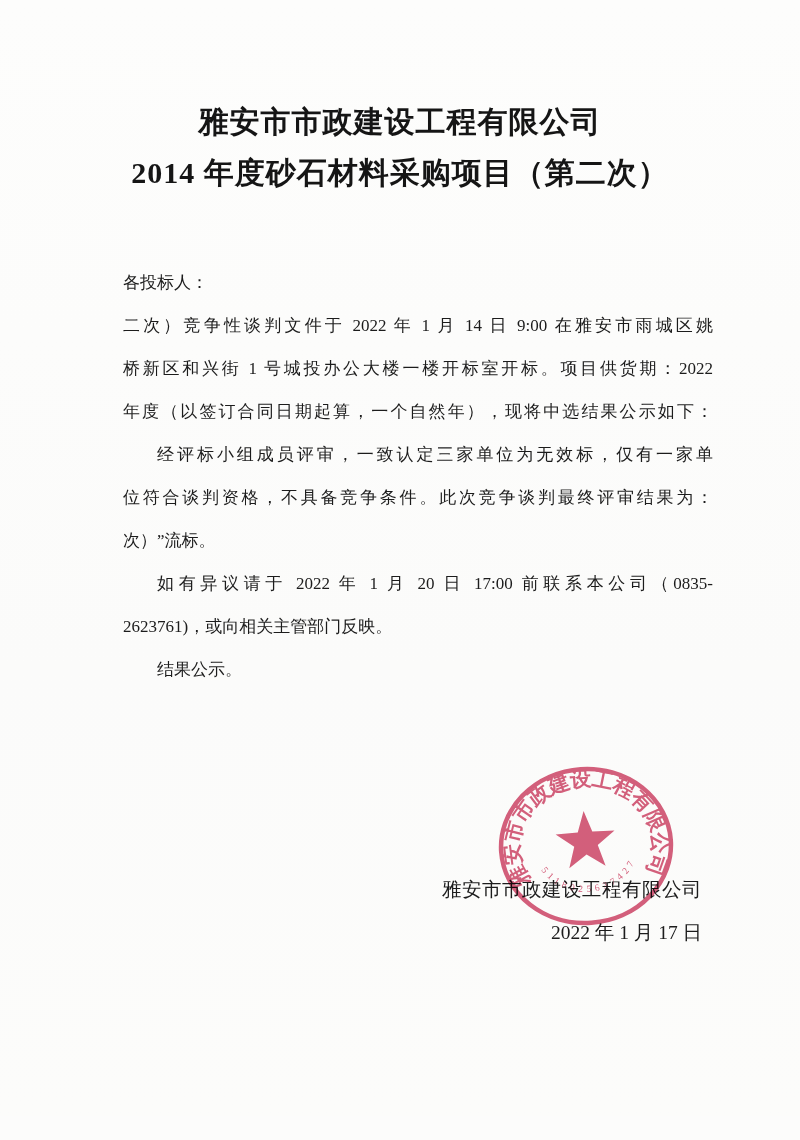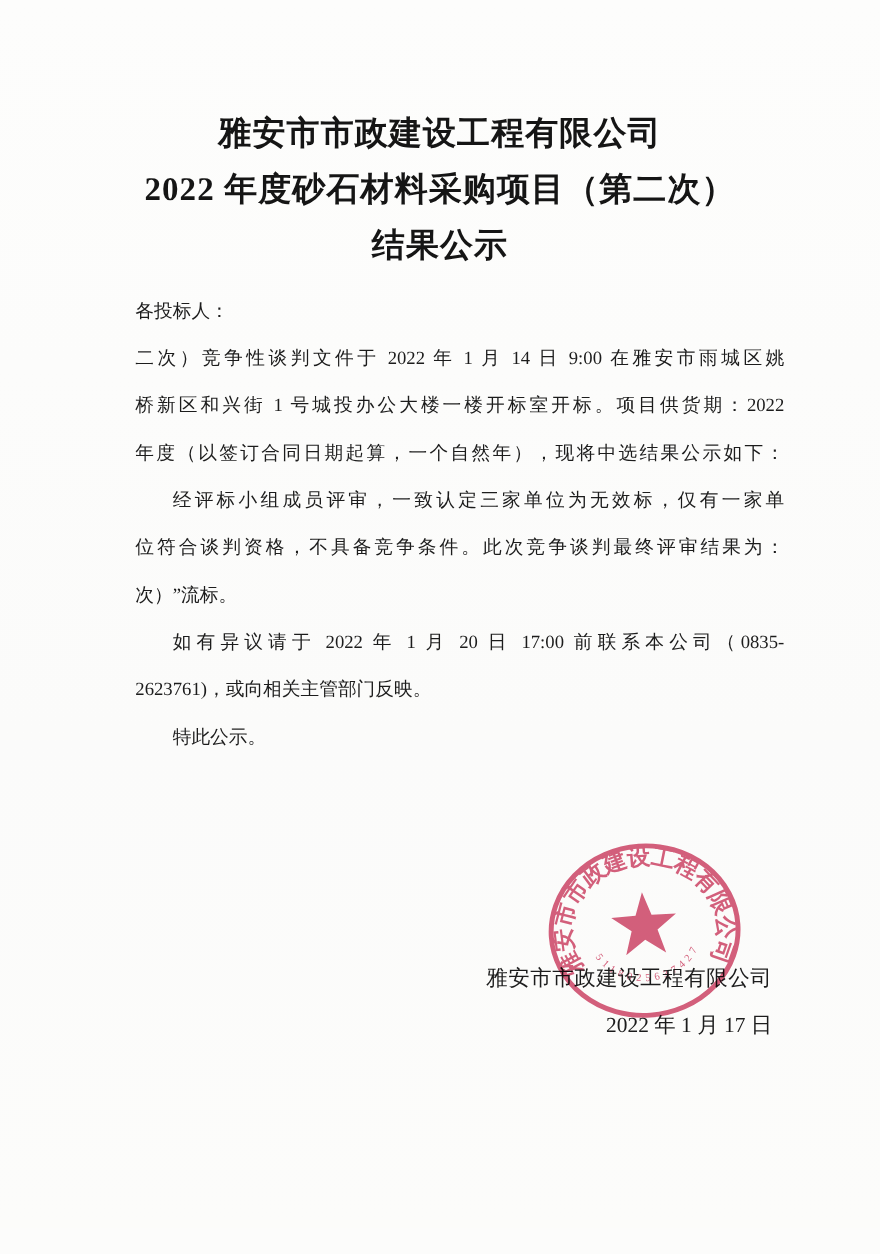--- a/index.html
+++ b/index.html
@@ -97,39 +97,38 @@
     font-weight: 400;
   }
 </style>
 </head>
 <body>
 
 <div class="paper">
 
   <div class="title-block">
     <div class="title-line">雅安市市政建设工程有限公司</div>
-    <div class="title-line">2022 年度砂石材料采购项目（第二次）</div>
-    <div class="title-line">结果公示</div>
+    <div class="title-line">2014 年度砂石材料采购项目（第二次）</div>
   </div>
 
   <div class="body-block">
     <div class="line">各投标人：</div>
 
     <div class="line full">二次）竞争性谈判文件于 2022 年 1 月 14 日 9:00 在雅安市雨城区姚</div>
     <div class="line full">桥新区和兴街 1 号城投办公大楼一楼开标室开标。项目供货期：2022</div>
     <div class="line full">年度（以签订合同日期起算，一个自然年），现将中选结果公示如下：</div>
 
     <div class="line full indent">经评标小组成员评审，一致认定三家单位为无效标，仅有一家单</div>
     <div class="line full">位符合谈判资格，不具备竞争条件。此次竞争谈判最终评审结果为：</div>
     <div class="line">次）”流标。</div>
 
     <div class="line full indent">如有异议请于 2022 年 1 月 20 日 17:00 前联系本公司（0835-</div>
     <div class="line">2623761)，或向相关主管部门反映。</div>
 
-    <div class="line indent">特此公示。</div>
+    <div class="line indent">结果公示。</div>
   </div>
 
   <div class="sig-company">雅安市市政建设工程有限公司</div>
   <div class="sig-date">2022 年 1 月 17 日</div>
 
   <div class="seal">
     <svg width="181" height="164" viewBox="0 0 181 164" xmlns="http://www.w3.org/2000/svg">
       <ellipse cx="90" cy="82" rx="85" ry="77" fill="none" stroke-width="4.5" stroke="#d14a6b"></ellipse>
       <polygon points="90,47 97.3,68 119.5,68.4 101.8,81.8 108.2,103.1 90,90.4 71.8,103.1 78.2,81.8 60.5,68.4 82.7,68" fill="#d14a6b"></polygon>
       <path id="sealTextArc" d="M 33.2 113.8 A 67 60 0 1 1 146.8 113.8" fill="none" stroke="none"></path>

